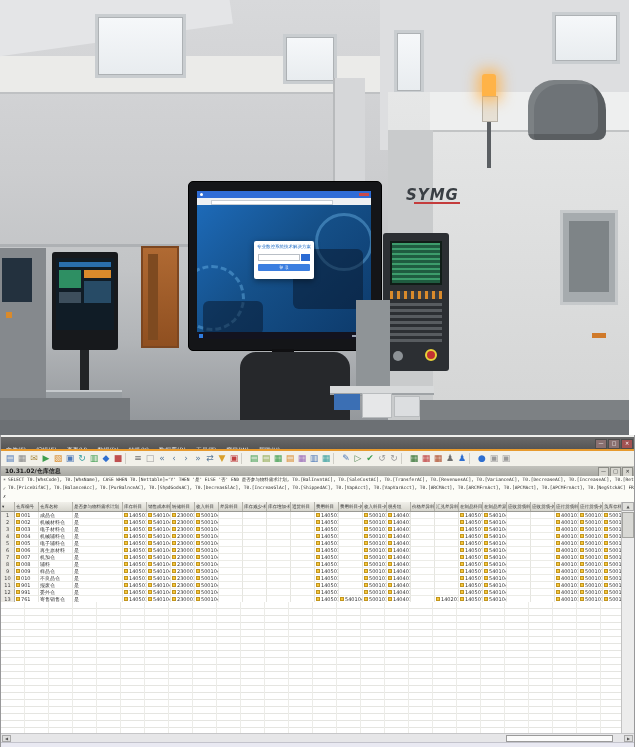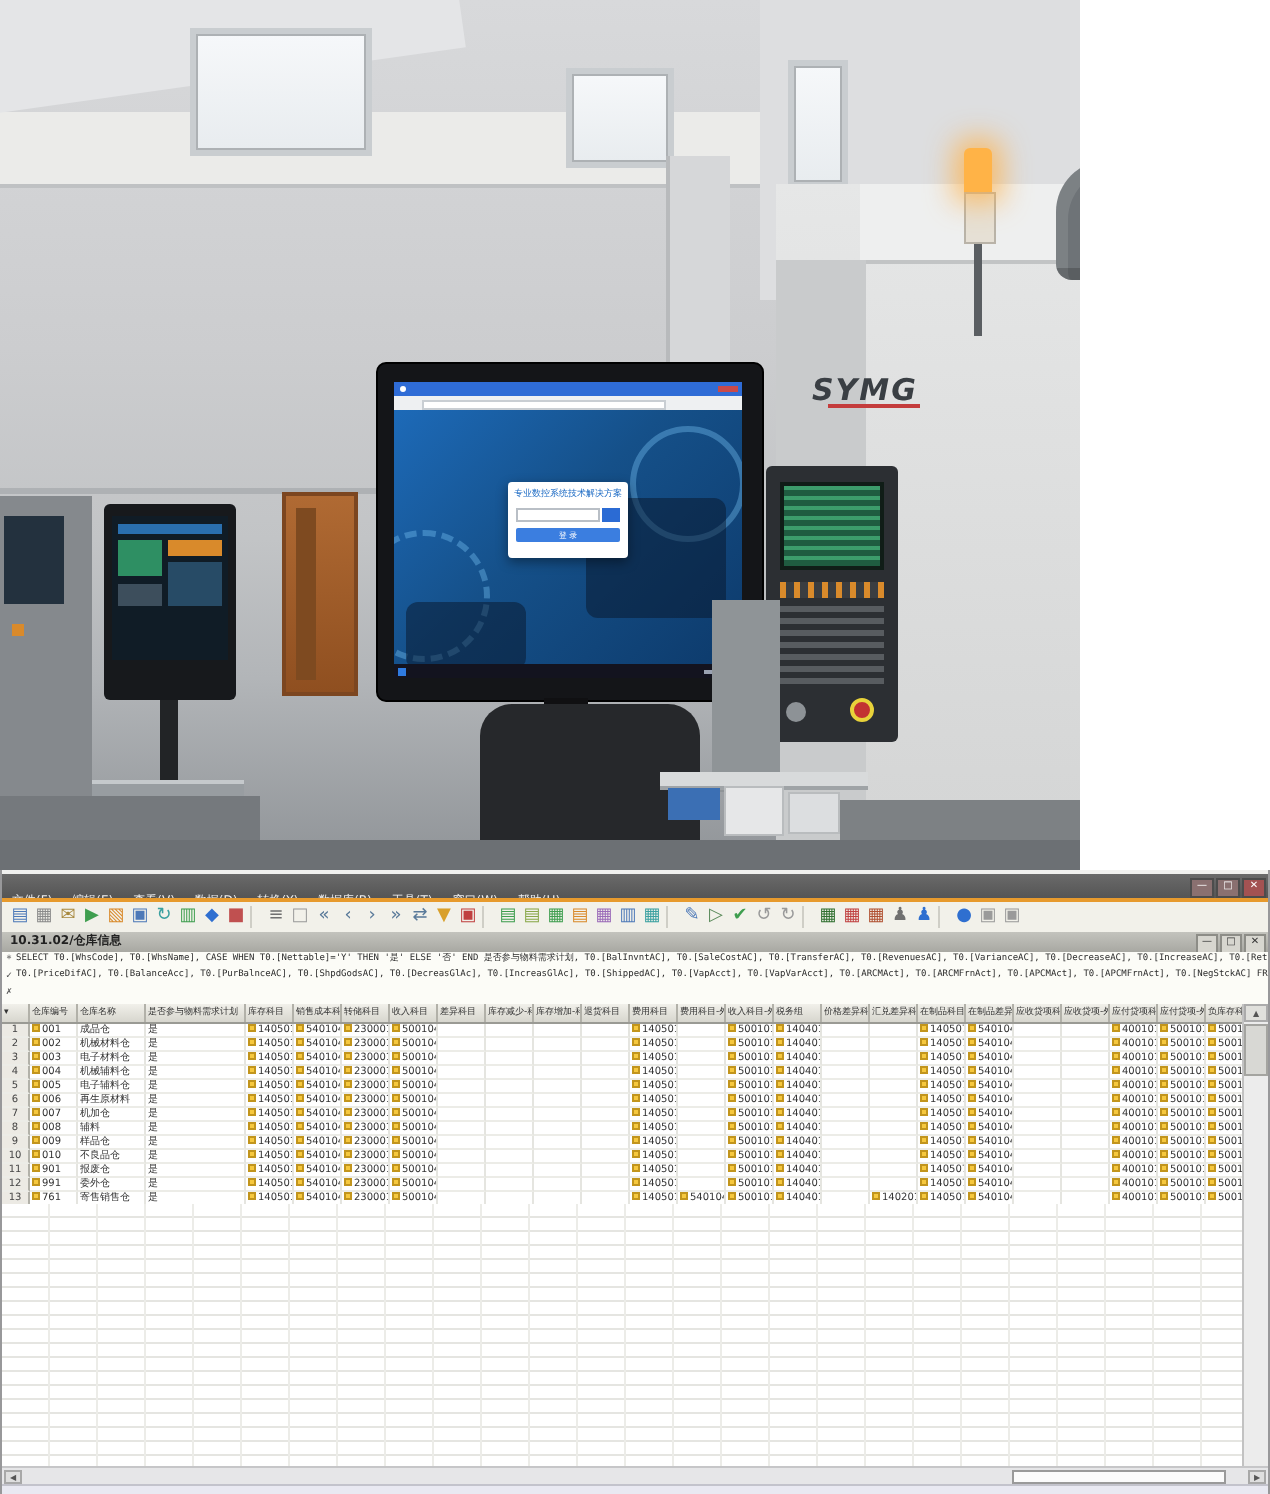--- a/index.html
+++ b/index.html
@@ -1,21 +1,21 @@
 <!DOCTYPE html>
 <html><head>
 <meta charset="utf-8">
 <style>
   html,body{margin:0;padding:0;background:#fff}
   body{font-family:"DejaVu Sans",sans-serif}
   #screen{position:relative;width:635px;height:747px;overflow:hidden;background:#fff}
   .abs{position:absolute}
 
   
-  #photo{position:absolute;top:0;left:0;width:540px;height:435px;overflow:hidden;
+  #photo{position:absolute;top:0;left:0;width:629px;height:435px;overflow:hidden;
     background:linear-gradient(#d8d9db 0%,#cccdcf 40%,#c2c4c6 62%,#b2b5b8 78%,#8f9397 100%)}
   .win{position:absolute;background:linear-gradient(#f6f8fa,#e8ecef);border:3px solid #c9cdd0;box-shadow:inset 0 0 0 1px #adb1b4}
   .beam{position:absolute;background:#ebebe9;border-bottom:2px solid #bfc1c3}
   .symg{font-style:italic;font-weight:bold;color:#3a3f44;font-size:15px;letter-spacing:1px}
   .symg u{display:block;height:2px;background:#c43c3c;border:0;margin-top:-2px;width:46px;margin-left:8px}
 
   
   .kpage{position:absolute;left:0;right:0;top:14px;bottom:6px;overflow:hidden;
     background:linear-gradient(135deg,#1d6ab8 0%,#155089 45%,#0d3a6b 100%)}
   .gearc{position:absolute;border-radius:50%;border:3px solid rgba(130,205,255,.35)}

